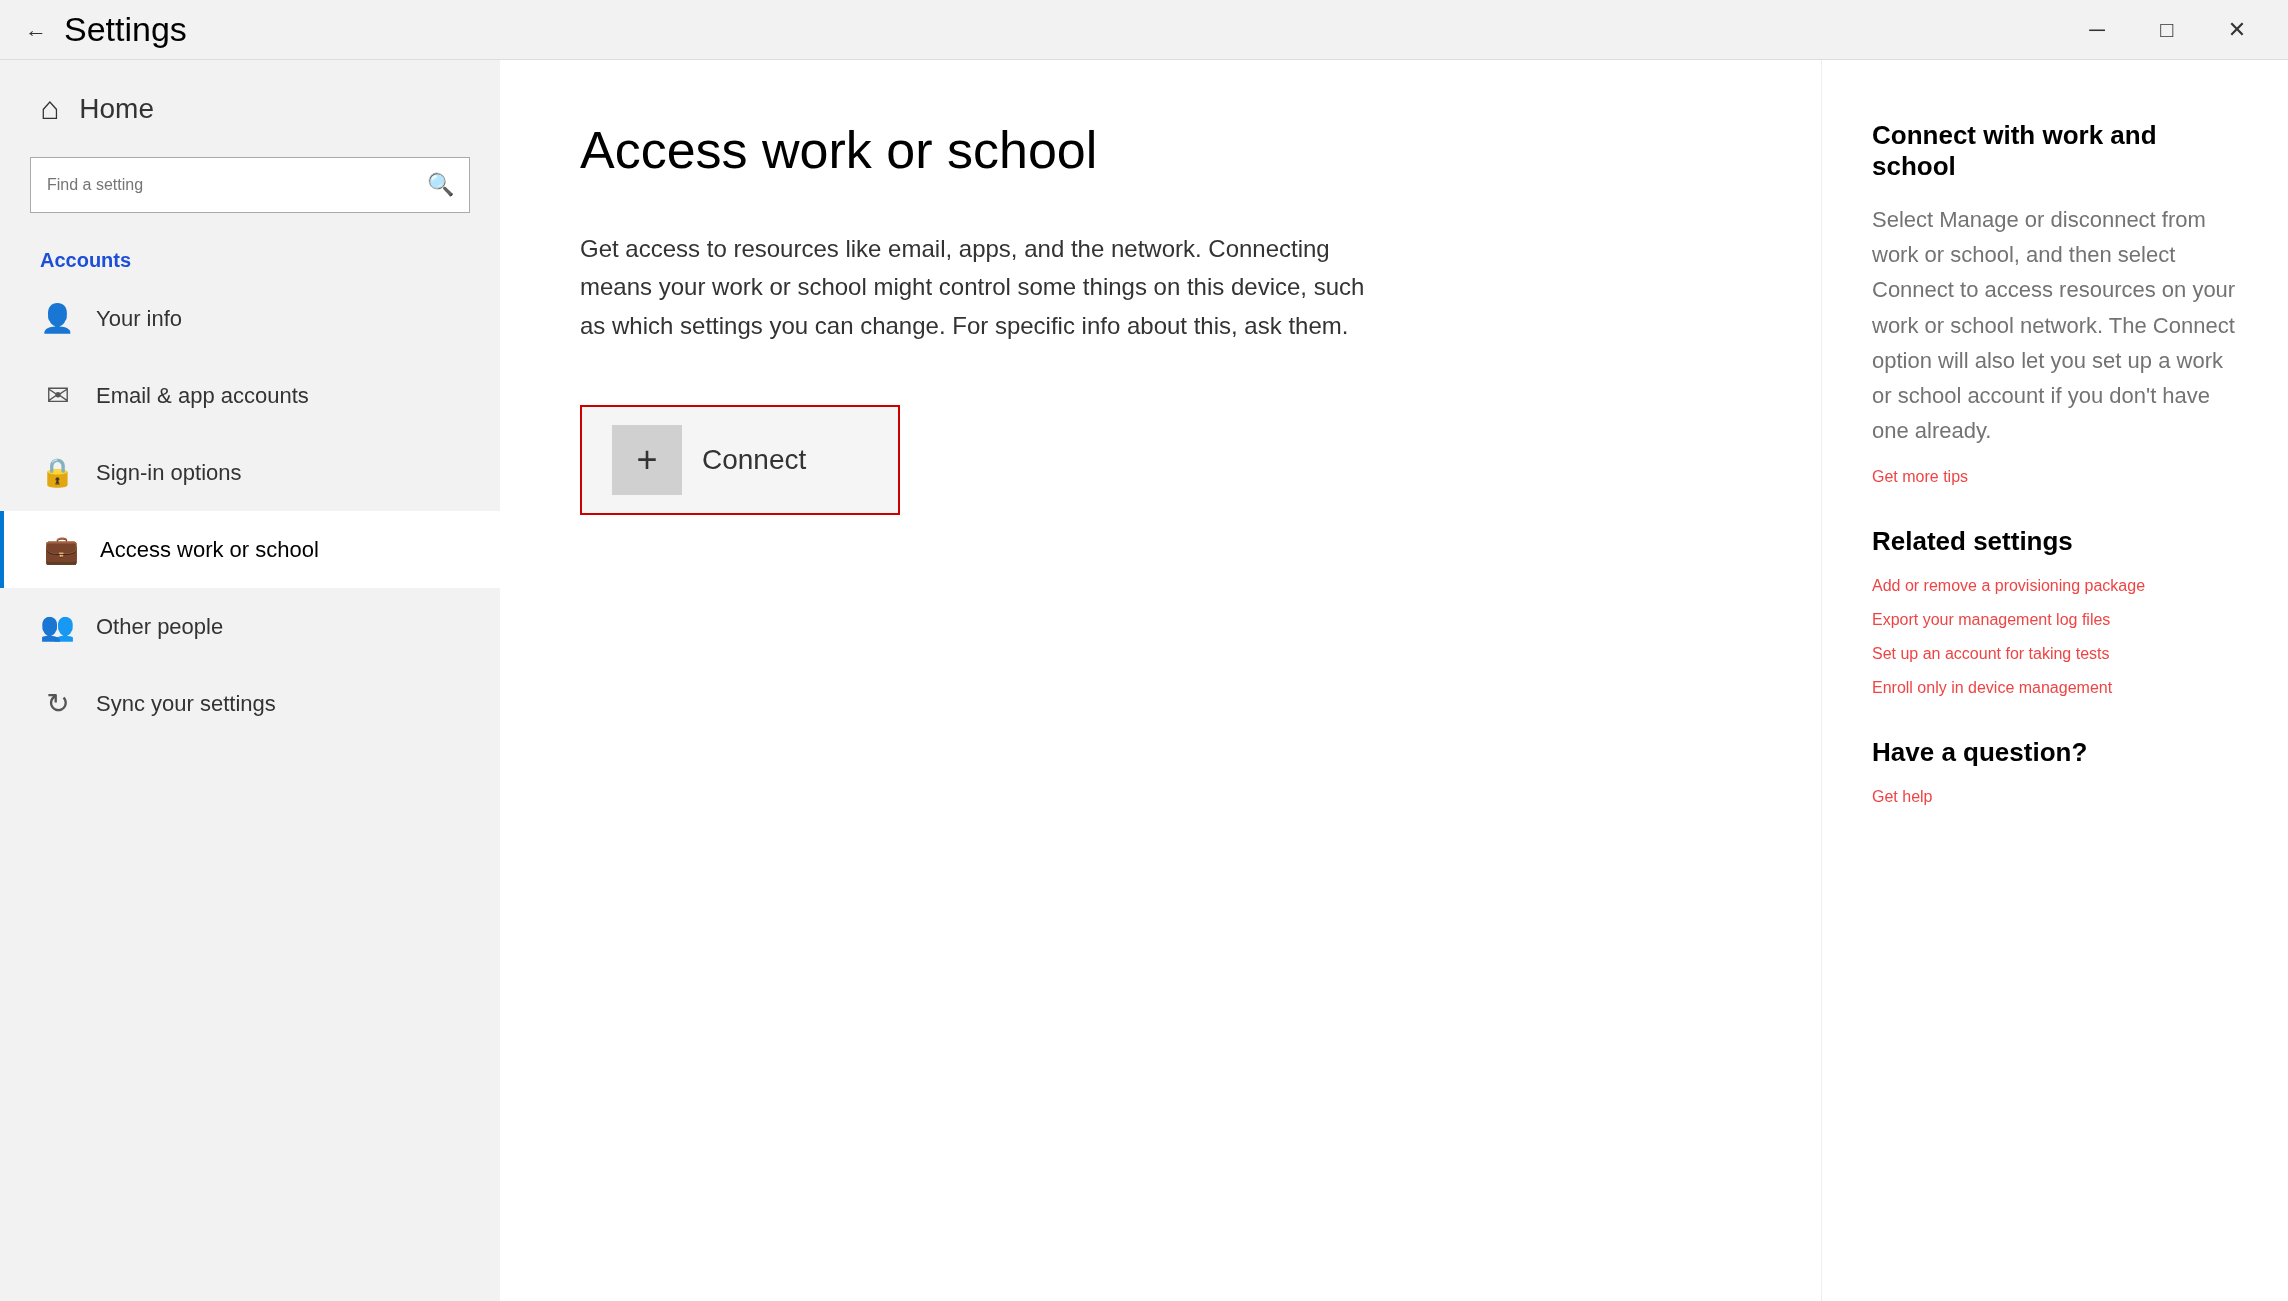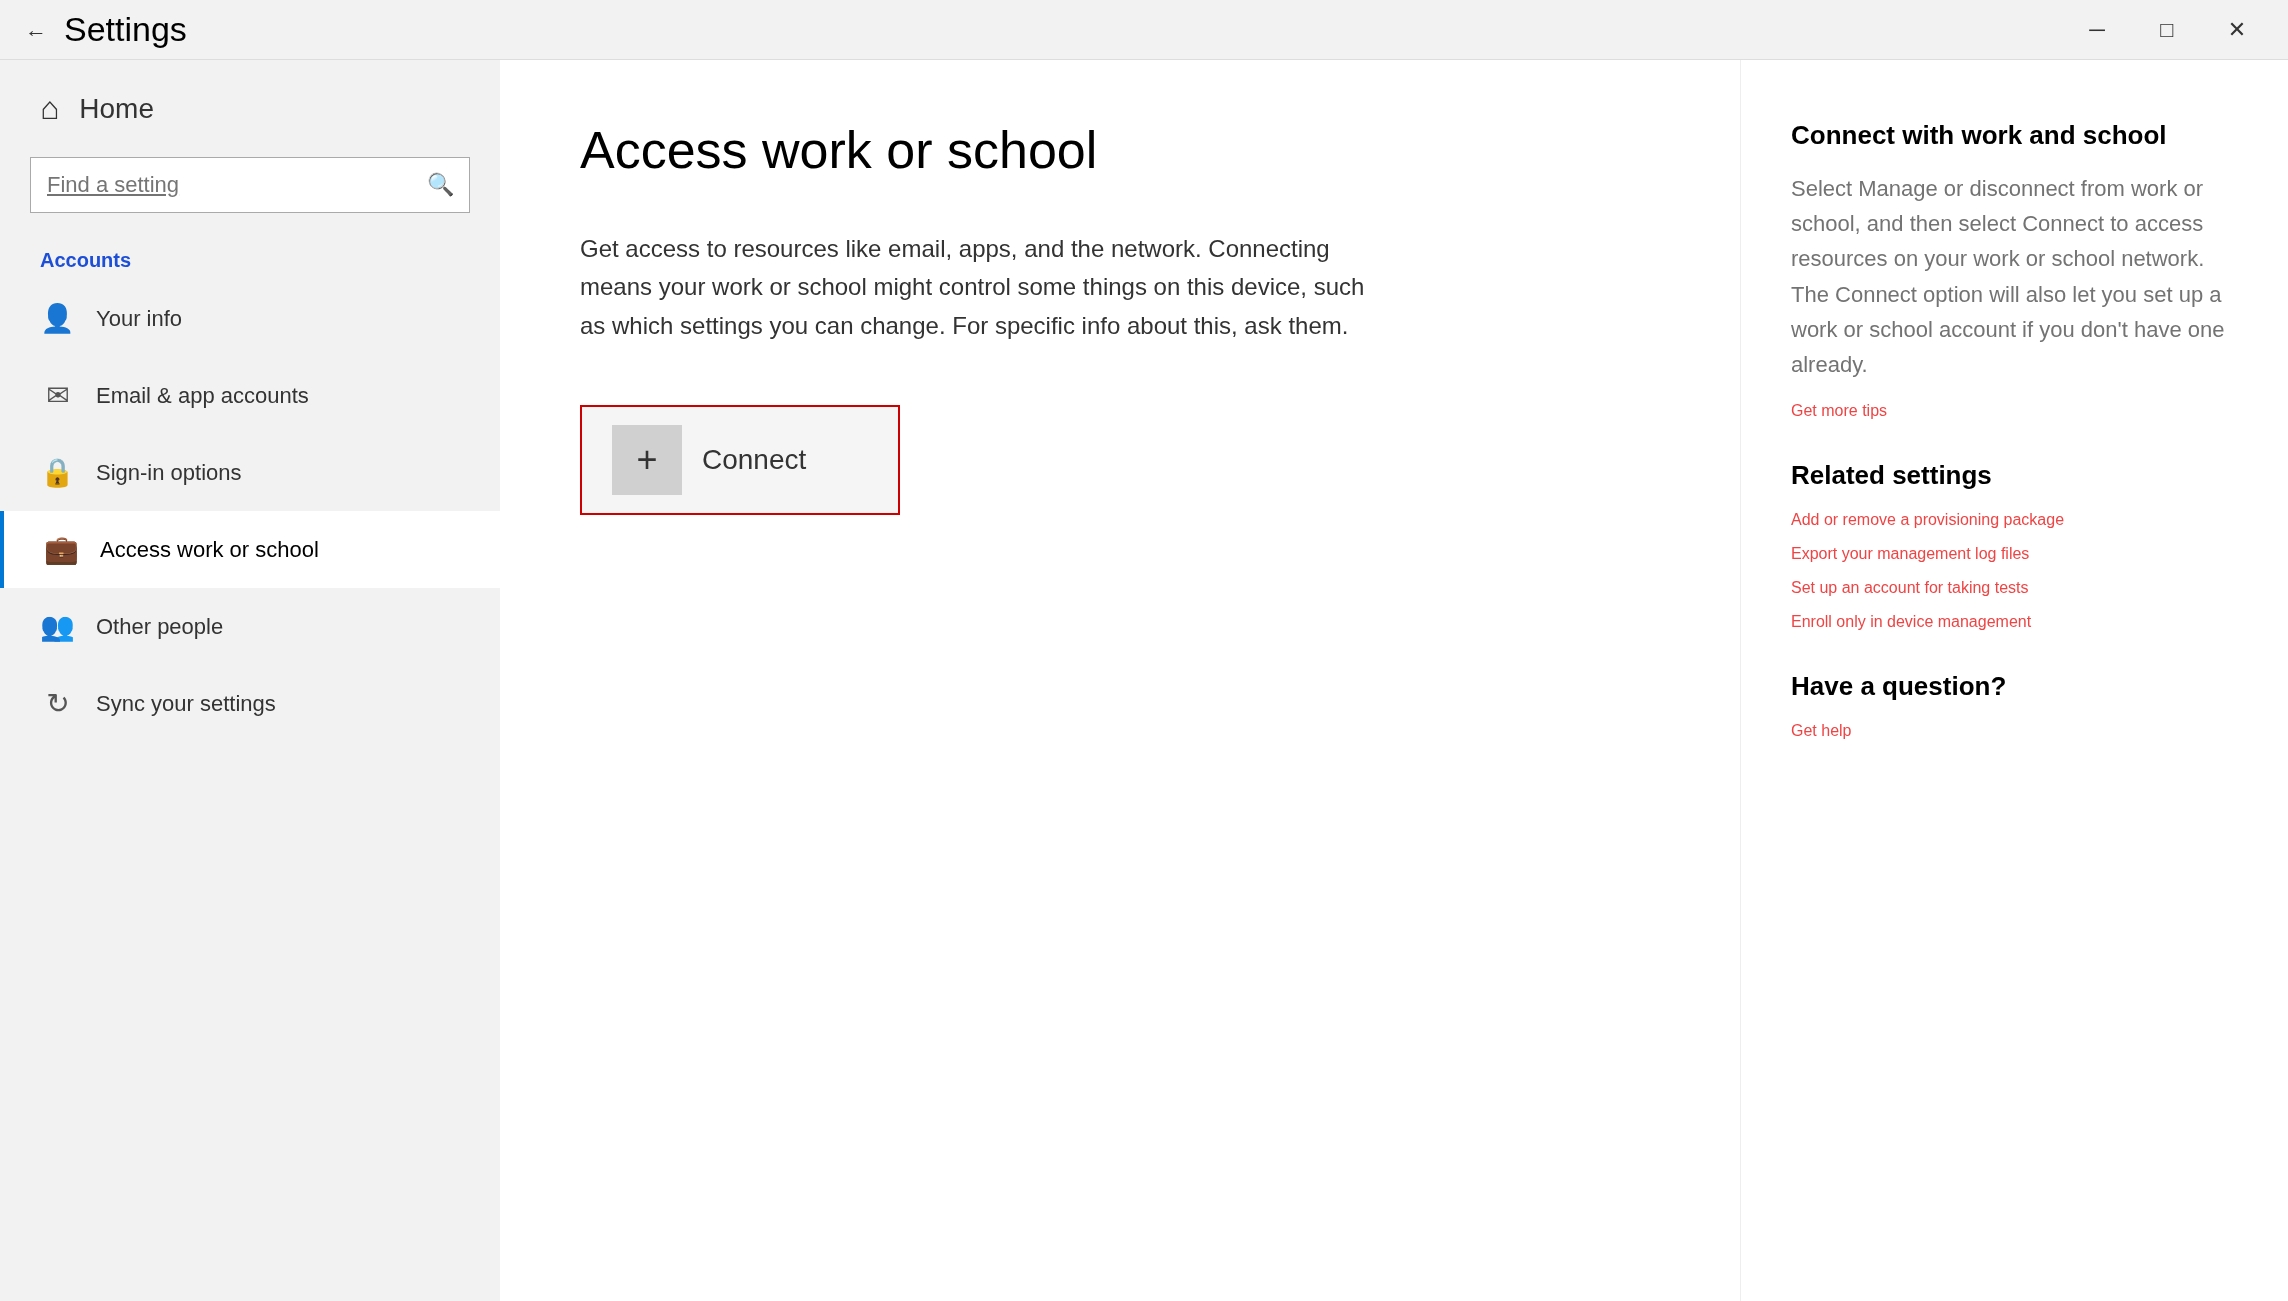--- a/index.html
+++ b/index.html
@@ -88,25 +88,24 @@
       display: flex;
       align-items: center;
       background: #fff;
       border: 1px solid #aaa;
       height: 56px;
     }
     .search-input {
       flex: 1;
       border: none;
       outline: none;
-      font-size: 22px;
+      font-size: 16px;
       padding: 0 16px;
       background: transparent;
-      color: #737373;
-      text-decoration: underline;
+      color: #1d4ed8;
     }
     .search-icon {
       width: 56px;
       height: 56px;
       display: flex;
       align-items: center;
       justify-content: center;
       font-size: 22px;
       color: #555;
       cursor: pointer;
@@ -177,21 +176,21 @@
       justify-content: center;
       flex-shrink: 0;
     }
     .connect-label {
       font-size: 28px;
       color: #333;
     }
 
     
     .right-panel {
-      width: 548px;
+      width: 467px;
       background: #fff;
       padding: 60px 50px;
       border-left: 1px solid #eee;
       flex-shrink: 0;
       overflow-y: auto;
     }
     .right-section-title {
       font-size: 26px;
       font-weight: 700;
       color: #000;

